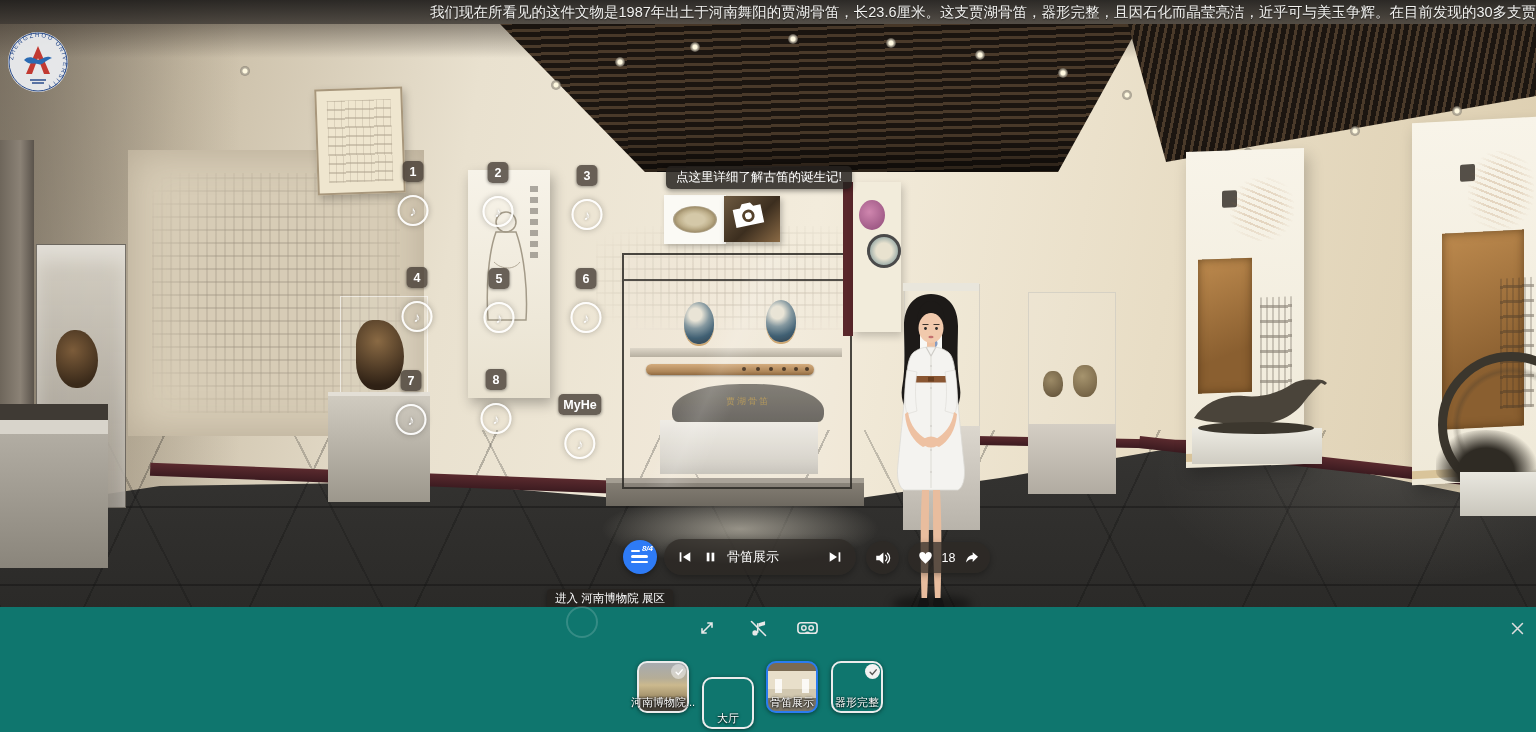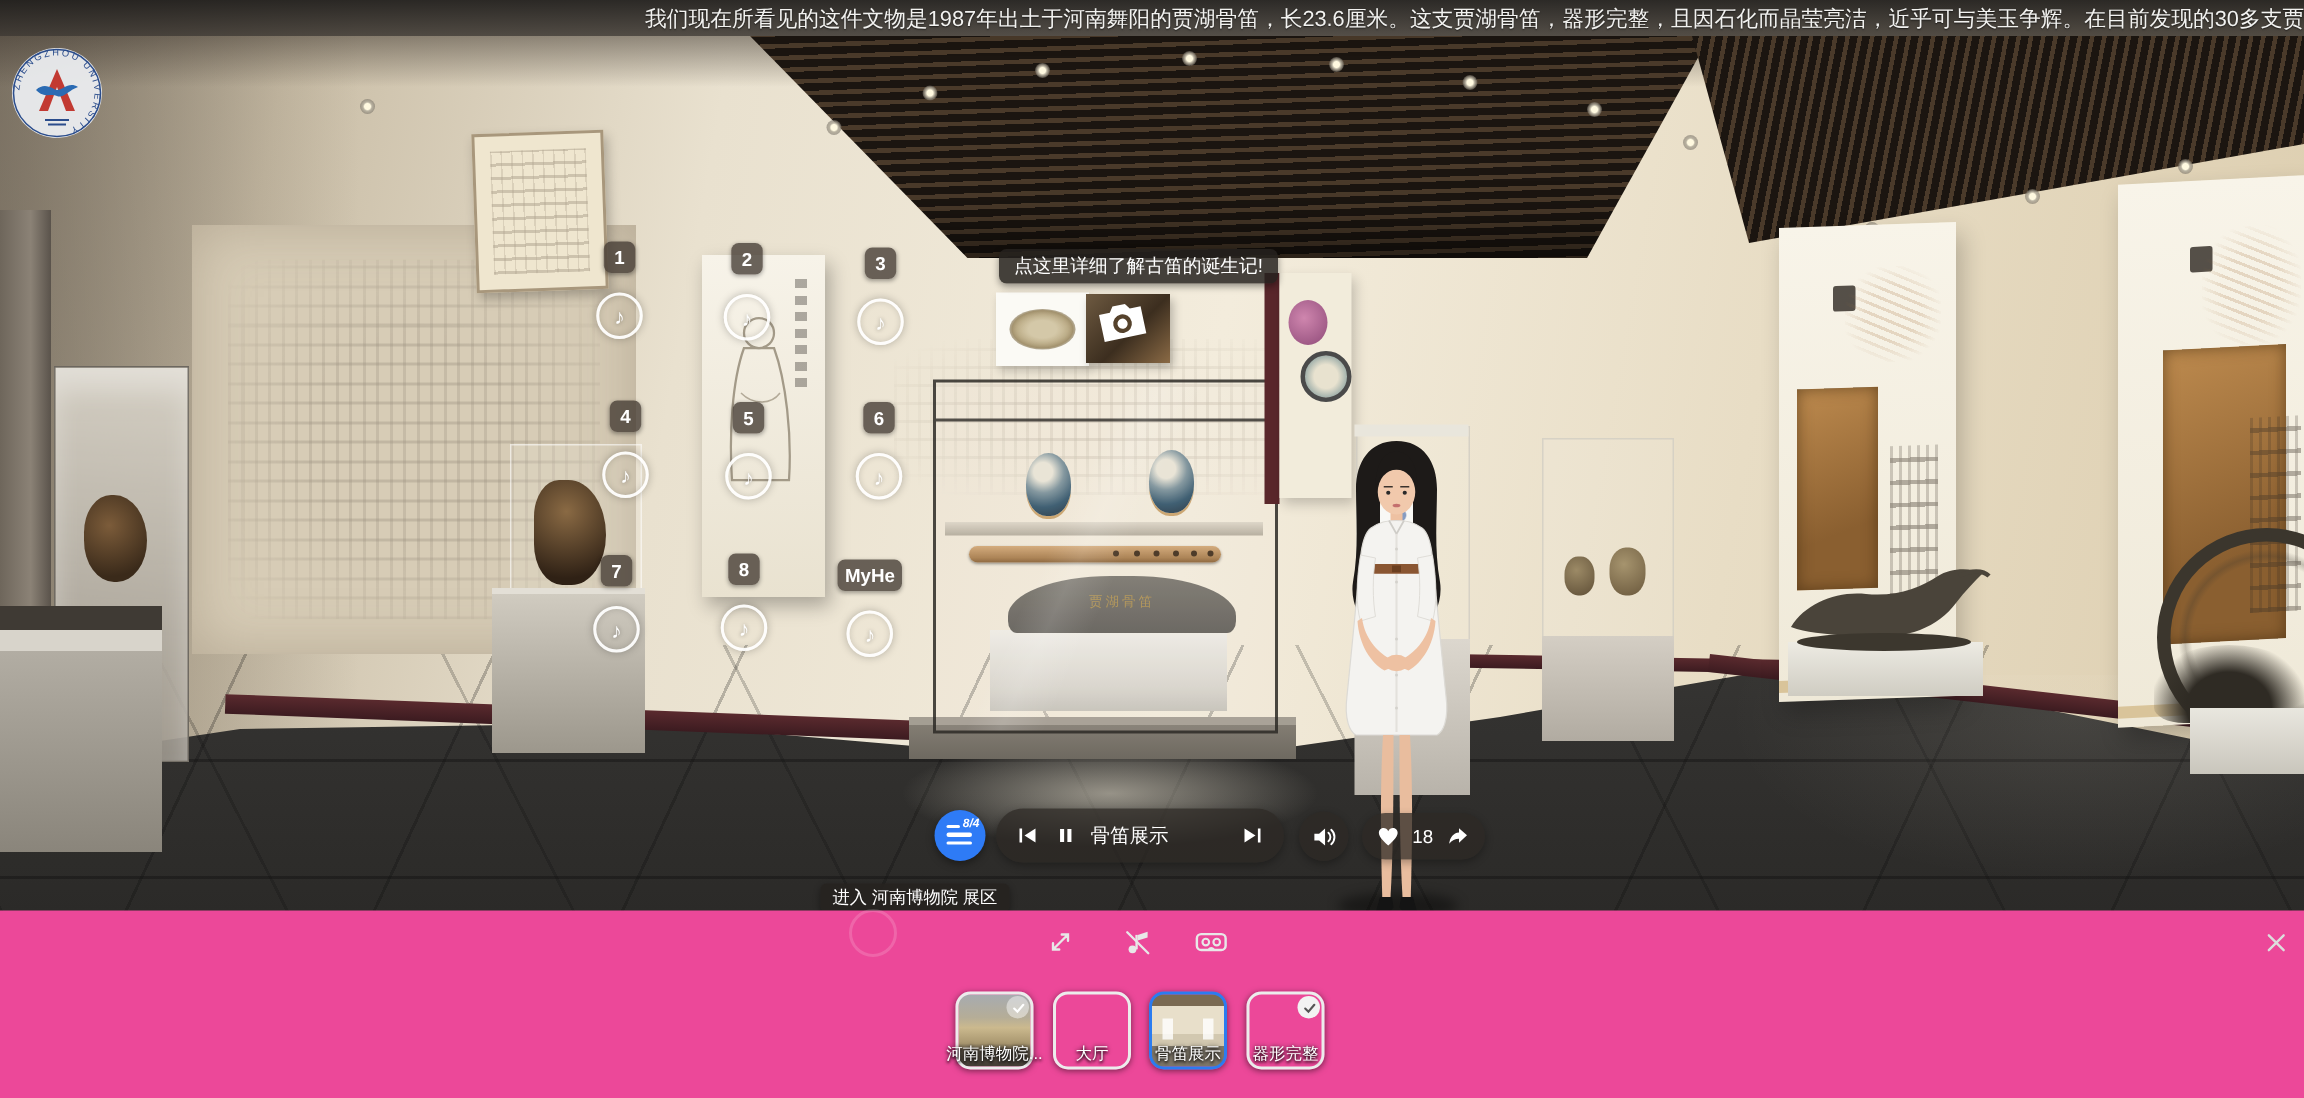--- a/index.html
+++ b/index.html
@@ -159,34 +159,34 @@
   #pill-player .spacer{flex:1;}
   .ctl{display:flex;align-items:center;justify-content:center;cursor:pointer;}
   #btn-volume{left:866px;top:541px;width:33px;height:33px;border-radius:50%;background:rgba(44,40,37,.74);z-index:50;
     display:flex;align-items:center;justify-content:center;cursor:pointer;box-shadow:0 2px 6px rgba(0,0,0,.3);}
   #pill-social{left:908px;top:542px;width:82px;height:31px;border-radius:16px;padding:0 10px;box-sizing:border-box;justify-content:space-between;}
   #pill-social .cnt{font-size:12.5px;}
 
   .ghost-ring{left:566px;top:606px;width:28px;height:28px;border-radius:50%;border:2px solid rgba(255,255,255,.16);z-index:72;}
 
   
-  #bottombar{left:0;top:607px;width:1536px;height:125px;background:#ec4899;z-index:70;}
+  #bottombar{left:0;top:607px;width:1536px;height:125px;background:#0f766e;z-index:70;}
   .tb-icon{position:absolute;top:9px;width:24px;height:24px;display:flex;align-items:center;justify-content:center;cursor:pointer;color:#e8e8e8;}
   #tb-expand{left:695px;} #tb-music{left:746px;} #tb-vr{left:795px;} #tb-close{left:1505px;}
 
   .thumb{position:absolute;top:54px;width:52px;height:52px;border-radius:10px;border:2px solid #ececec;
     box-sizing:border-box;cursor:pointer;box-shadow:0 1px 4px rgba(0,0,0,.5);}
   .thumb.active{border:2.5px solid #2b7cf0;}
   .thumb .tlabel{position:absolute;bottom:1px;left:50%;transform:translateX(-50%);white-space:nowrap;
     color:#fff;font-size:11px;text-shadow:0 1px 2px rgba(0,0,0,.9),0 0 3px rgba(0,0,0,.8);}
   .thumb .check{position:absolute;top:1px;right:1px;width:15px;height:15px;border-radius:50%;
     display:flex;align-items:center;justify-content:center;}
   .check.light{background:rgba(255,255,255,.45);} .check.solid{background:#f2f2f2;}
   #thumb1{left:637px;background:linear-gradient(180deg,#a7abb0 0%,#b5ad97 32%,#cbb98e 46%,#a8966f 68%,#5f564a 78%,#443e36 100%);border-radius:10px;}
-  #thumb2{left:702px;background:radial-gradient(ellipse at 50% 52%,#d5e4ea 0 16%,#75труд 0),radial-gradient(ellipse at 50% 52%,#d5e4ea 0 16%,#6b5a41 42%,#2b2116 78%);}
+  #thumb2{left:702px;background:radial-gradient(ellipse at 50% 52%,#d5e4ea 0 16%,#75труд 0),radial-gradient(ellipse at 50% 52%,#d5e4ea 0 16%,#6b5a41 42%,#2b2116 78%);margin-top:16px;}
   #thumb3{left:766px;background:linear-gradient(180deg,#7a6a52 0 16%,#e8dfca 16% 55%,#d2c8b0 55% 72%,#7d7668 72% 100%);}
   #thumb4{left:831px;background:linear-gradient(180deg,#8a7b62 0 18%,#e2d8c2 18% 58%,#99908 2 0),linear-gradient(180deg,#8a7b62 0 18%,#e2d8c2 18% 58%,#99908f 58% 100%);}
   .thumb i.panelmark{position:absolute;background:rgba(255,255,255,.8);width:7px;height:14px;top:16px;}
 </style>
 </head>
 <body>
 
 <div id="app">
 
   <div id="scene">
@@ -387,21 +387,21 @@
     <span class="hs-icon">♪</span>
   </div>
   <div class="abs hotspot" style="left:411px;top:370px">
     <span class="hs-badge">7</span>
     <span class="hs-icon">♪</span>
   </div>
   <div class="abs hotspot" style="left:496px;top:369px">
     <span class="hs-badge">8</span>
     <span class="hs-icon">♪</span>
   </div>
-  <div class="abs hotspot" style="left:580px;top:373px">
+  <div class="abs hotspot" style="left:580px;top:394px">
     <span class="hs-badge">MyHe</span>
     <span class="hs-icon">♪</span>
   </div>
 
   <svg id="camera-hs" class="abs" viewBox="0 0 24 20">
     <path d="M2 5 h5.2 L9 2.4 h6 L16.8 5 H22 V18 H2 Z" fill="#fff"></path>
     <circle cx="12" cy="11.3" r="4.4" fill="#55422c"></circle>
     <circle cx="12" cy="11.3" r="2.4" fill="#fff"></circle>
   </svg>
 

